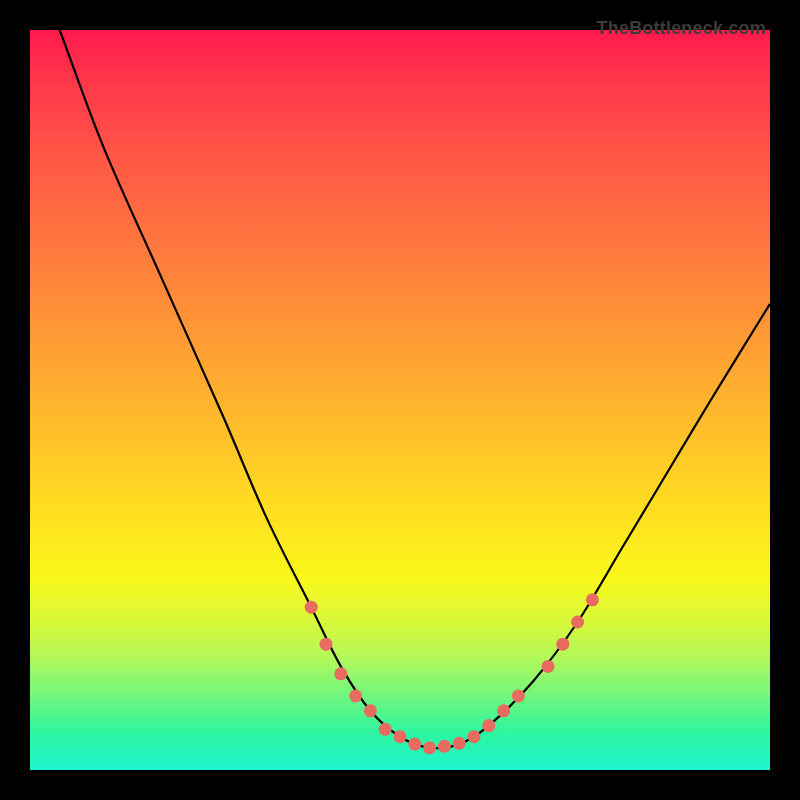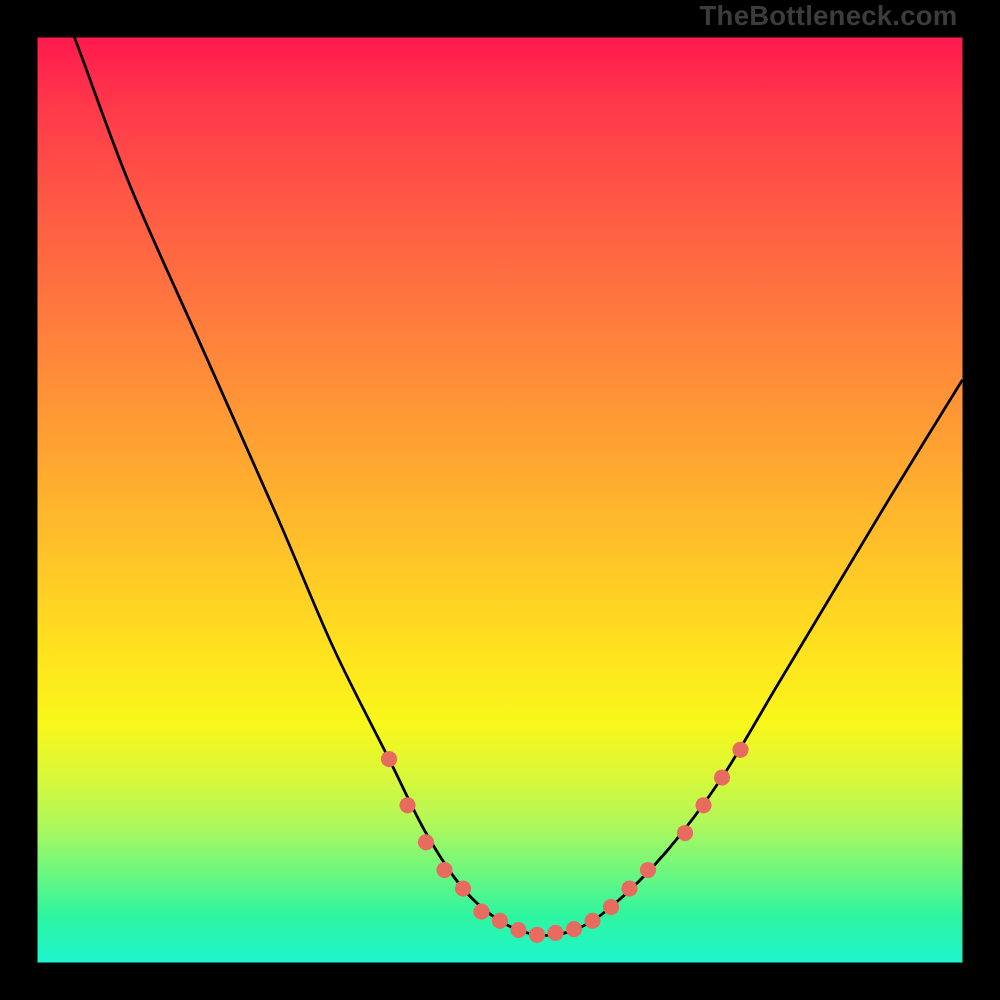--- a/index.html
+++ b/index.html
@@ -26,24 +26,24 @@
       #ffe11f 66%,
       #f9f71a 74%,
       #d8f83a 80%,
       #b0f85a 85%,
       #70f77d 90%,
       #2ef5a0 95%,
       #1ef5d0 100%);
   }
   .attribution {
     position: absolute;
-    top: 0;
+    top: 18px;
     right: 34px;
     font-family: Arial, Helvetica, sans-serif;
-    font-size: 22px;
+    font-size: 18px;
     font-weight: bold;
     color: #3c3c3c;
     letter-spacing: 0.2px;
   }
   svg {
     position: absolute;
     left: 0;
     top: 0;
   }
 </style>

